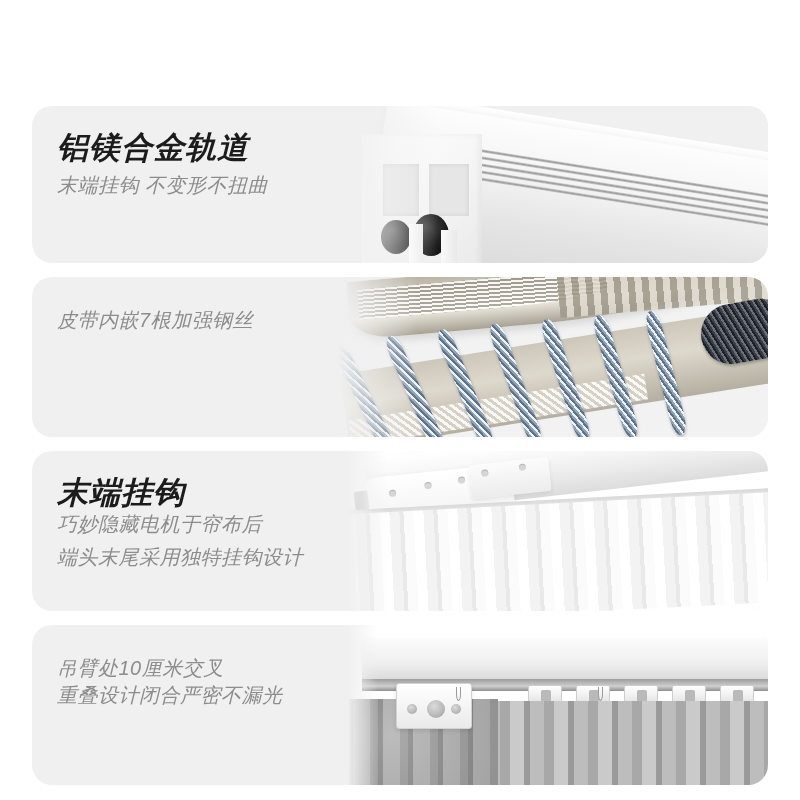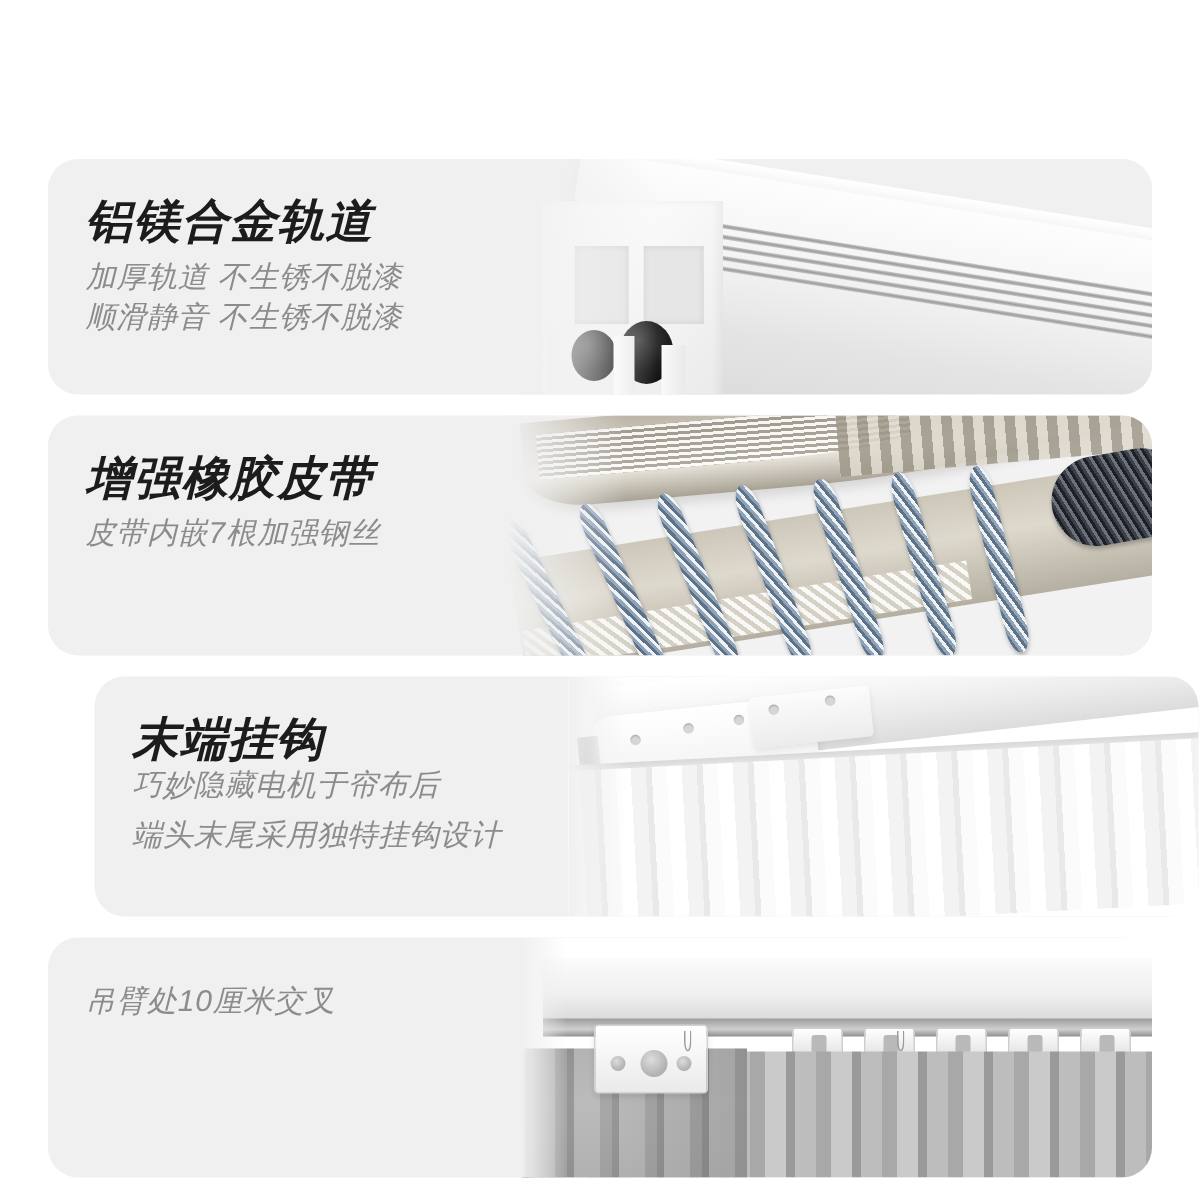--- a/index.html
+++ b/index.html
@@ -24,21 +24,21 @@
   
   .card {
     position:absolute; left:32px; width:736px;
     background:#f0f0f0;
     border-radius:20px;
     overflow:hidden;
     font-style:italic;
   }
   .card-1 { top:106px;  height:157px; }
   .card-2 { top:277px;  height:160px; }
-  .card-3 { top:451px;  height:160px;margin-left:31px; }
+  .card-3 { top:451px;  height:160px; }
   .card-4 { top:625px;  height:160px; }
 
   .card-text {
     position:absolute; left:25px; top:24px;
     z-index:4;
   }
   .card-title {
     font-size:31px; line-height:36px;
     font-weight:700; color:#1c1c1c;
     letter-spacing:1px;
@@ -313,22 +313,21 @@
         <div class="cut-slotB"></div>
         <div class="roller r1"></div>
         <div class="roller r2"></div>
         <div class="roller-post"></div>
         <div class="roller-post2"></div>
       </div>
       <div class="fadeL"></div>
     </div>
     <div class="card-text">
       <div class="card-title">铝镁合金轨道</div>
-      <div class="card-sub">加厚轨道 不生锈不脱漆</div>
-      <div class="card-sub" style="margin-top:0">顺滑静音 不生锈不脱漆</div>
+      <div class="card-sub">末端挂钩 不变形不扭曲</div>
     </div>
   </div>
 
   <div class="card card-2">
     <div class="photo ph2">
       <div class="belt-top"></div>
       <div class="belt-top-ridges"></div>
       <div class="belt-top-teeth"></div>
       <div class="belt-base"></div>
       <div class="belt-weave"></div>
@@ -338,21 +337,20 @@
         <div class="cord" style="left:126px; top:7px;  transform:rotate(-22deg);"></div>
         <div class="cord" style="left:174px; top:3px;  transform:rotate(-20deg);"></div>
         <div class="cord" style="left:222px; top:0px;  transform:rotate(-18deg);"></div>
         <div class="cord" style="left:270px; top:-3px; transform:rotate(-16deg);"></div>
         <div class="cord" style="left:318px; top:-6px; transform:rotate(-14deg);"></div>
         <div class="cord dark" style="left:350px; top:-12px; width:90px; height:60px; border-radius:40px; transform:rotate(-10deg);"></div>
       </div>
       <div class="fadeL"></div>
     </div>
     <div class="card-text">
-      <div class="card-title">增强橡胶皮带</div>
       <div class="card-sub">皮带内嵌7根加强钢丝</div>
     </div>
   </div>
 
   <div class="card card-3">
     <div class="photo ph3">
       <div class="track3"></div>
       <div class="track3b"></div>
       <div class="endcap">
         <div class="screw" style="left:26px; top:14px;"></div>
@@ -393,16 +391,17 @@
         <div class="bracket-hole small s2"></div>
       </div>
       <div class="hookpin" style="left:108px;"></div>
       <div class="hookpin" style="left:250px;"></div>
       <div class="curtain4"></div>
       <div class="curtain4-left"></div>
       <div class="fadeL"></div>
     </div>
     <div class="card-text">
       <div class="card-sub">吊臂处10厘米交叉</div>
+      <div class="card-sub" style="margin-top:0">重叠设计闭合严密不漏光</div>
     </div>
   </div>
 
 </div>
 
 </body></html>

